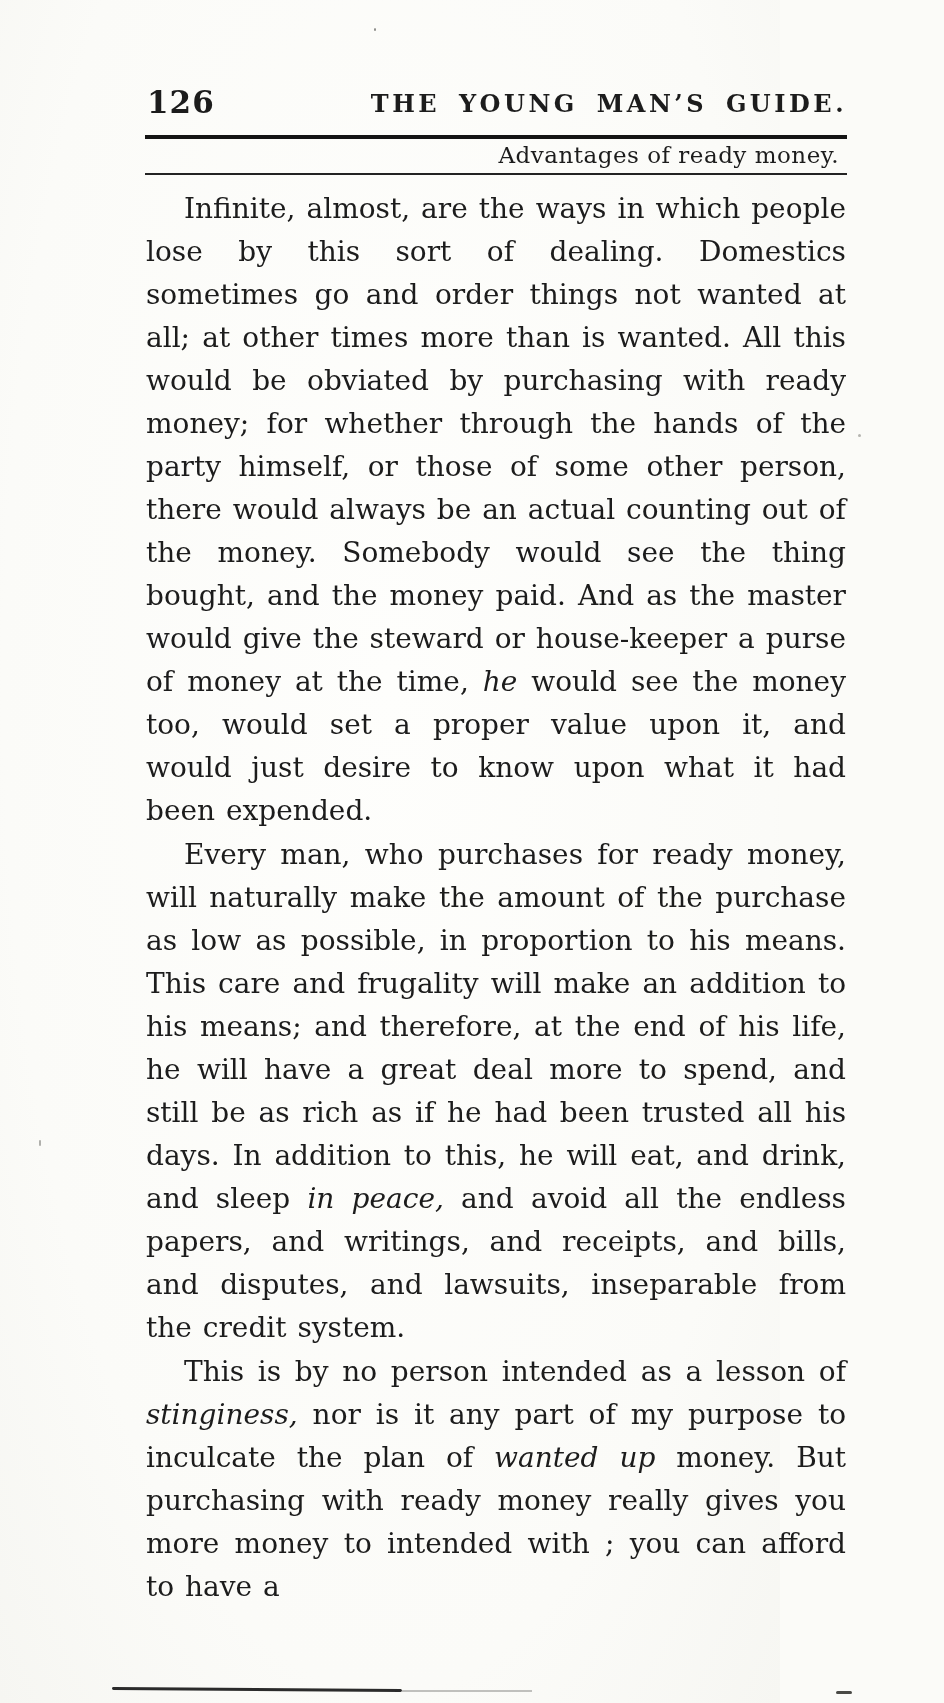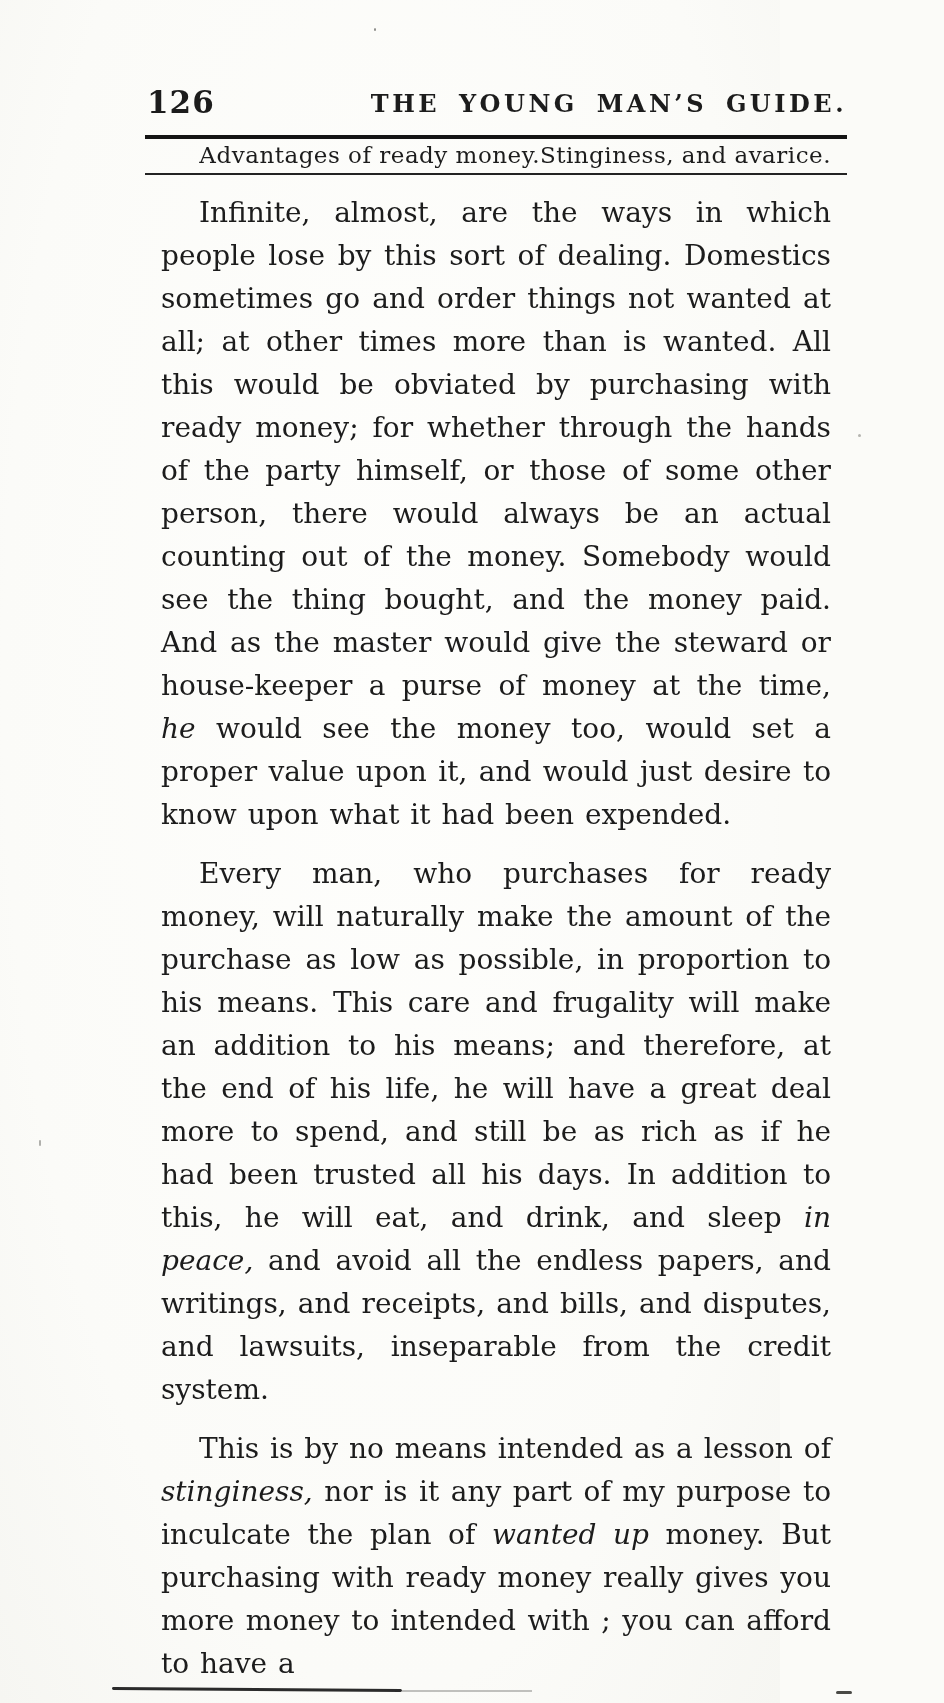--- a/index.html
+++ b/index.html
@@ -61,21 +61,21 @@
   .rh-left { padding-left: 30px; }
   .rh-right { padding-right: 8px; }
   main.body-text {
     margin-top: 12px;
     font-size: 28px;
     line-height: 43px;
     text-align: justify;
     word-spacing: 2px;
   }
   main.body-text p {
-    margin: 16px;
+    margin: 1px;
     text-indent: 38px;
   }
   .it { font-style: italic; }
   .artifact {
     position: absolute;
     background: #2b2b2b;
   }
   .a-bottom-line {
     left: 112px;
     top: 1688px;
@@ -131,30 +131,29 @@
 <div class="page">
   <div class="content">
 
     <header class="page-header">
       <div class="pageno">126</div>
       <div class="book-title">THE YOUNG MAN’S GUIDE.</div>
     </header>
 
     <div class="headbox">
       <span class="rh-left">Advantages of ready money.</span>
-      <span class="rh-right">Stinginess, and avarice.</span>
     </div>
 
     <main class="body-text">
 
       <p><span>Infinite, almost, are the ways in which people lose by this sort of dealing.  Domestics sometimes go and order things not wanted at all; at other times more than is wanted.  All this would be obviated by purchasing with ready money; for whether through the hands of the party himself, or those of some other person, there would always be an actual counting out of the money.  Somebody would see the thing bought, and the money paid.  And as the master would give the steward or house-keeper a purse of money at the time, </span><span class="it">he</span><span> would see the money too, would set a proper value upon it, and would just desire to know upon what it had been expended.</span></p>
 
       <p><span>Every man, who purchases for ready money, will naturally make the amount of the purchase as low as possible, in proportion to his means.  This care and frugality will make an addition to his means; and therefore, at the end of his life, he will have a great deal more to spend, and still be as rich as if he had been trusted all his days.  In addition to this, he will eat, and drink, and sleep </span><span class="it">in peace,</span><span> and avoid all the endless papers, and writings, and receipts, and bills, and disputes, and lawsuits, inseparable from the credit system.</span></p>
 
-      <p><span>This is by no means intended as a lesson of </span><span class="it">stinginess,</span><span> nor is it any part of my purpose to inculcate the plan of </span><span class="it">wanted up</span><span> money.  But purchasing with ready money really gives you more money to intended with ; you can afford to have a</span></p>
+      <p><span>This is by no person intended as a lesson of </span><span class="it">stinginess,</span><span> nor is it any part of my purpose to inculcate the plan of </span><span class="it">wanted up</span><span> money.  But purchasing with ready money really gives you more money to intended with ; you can afford to have a</span></p>
 
     </main>
   </div>
 
   <div class="artifact a-speck-top"></div>
   <div class="artifact a-speck-left"></div>
   <div class="artifact a-speck-right"></div>
   <div class="artifact a-bottom-line"></div>
   <div class="artifact a-bottom-line2"></div>
   <div class="artifact a-bottom-mark"></div>

